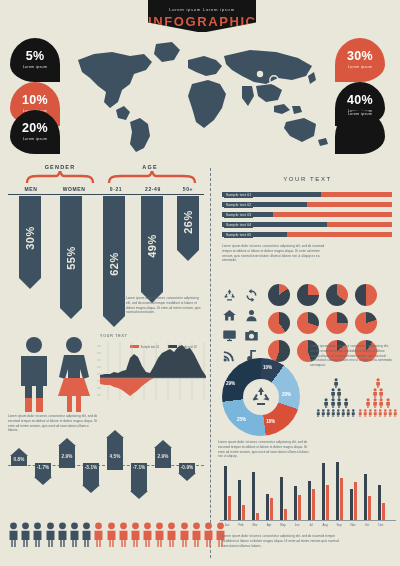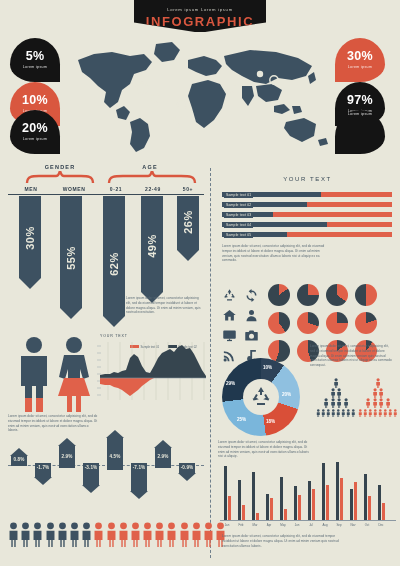--- a/index.html
+++ b/index.html
@@ -7,21 +7,21 @@
     width:400px;height:566px;overflow:hidden;
     background:#e8e7da;
     font-family:"Liberation Sans", sans-serif;
     color:#3a4a57;
     position:relative;
   }
   .page{position:relative;width:400px;height:566px;}
 
   
   .header-flag{
-    position:absolute;left:134px;top:0;width:132px;height:32px;
+    position:absolute;left:148px;top:0;width:108px;height:32px;
     background:#141414;
     clip-path:polygon(0 0,100% 0,100% 70%,54% 100%,46% 100%,0 70%);
     text-align:center;
   }
   .header-sub{
     font-size:4.2px;letter-spacing:.7px;color:#cfcfc6;margin-top:7px;
     font-family:"Liberation Sans", sans-serif;
   }
   .header-title{
     font-size:13px;font-weight:bold;letter-spacing:1.6px;color:#d9573f;
@@ -208,21 +208,21 @@
   <div class="badge b-dark tag-left" style="left:10px;top:110px;">
     <span class="num">20%</span>
     <span class="cap">Lorem ipsum</span>
   </div>
 
   <div class="badge b-red tag-right" style="left:335px;top:38px;">
     <span class="num">30%</span>
     <span class="cap">Lorem ipsum</span>
   </div>
   <div class="badge b-dark tag-right" style="left:335px;top:82px;">
-    <span class="num">97%</span>
+    <span class="num">40%</span>
     <span class="cap">Lorem ipsum</span>
   </div>
   <div class="badge b-dark tag-right" style="left:335px;top:110px;">
     <span class="cap">Lorem ipsum</span>
   </div>
 
   <div class="sec-title" style="position:absolute;left:25px;top:164px;width:70px;">GENDER</div>
   <div class="sec-title" style="position:absolute;left:110px;top:164px;width:80px;">AGE</div>
 
   <div class="brace" style="position:absolute;left:25px;top:171px;">

